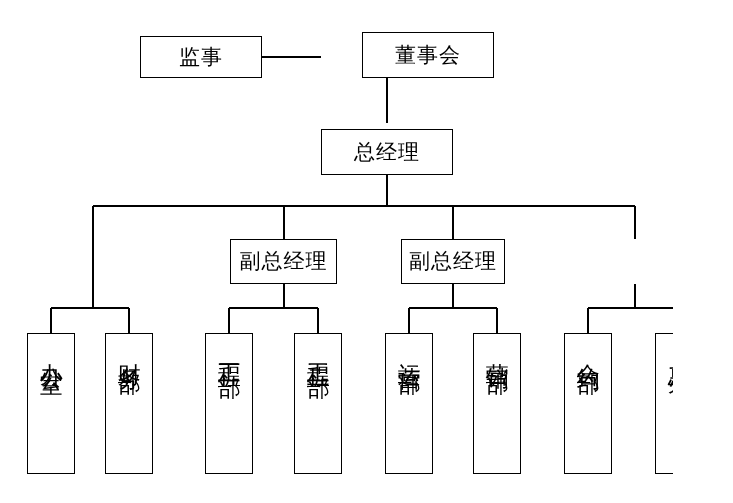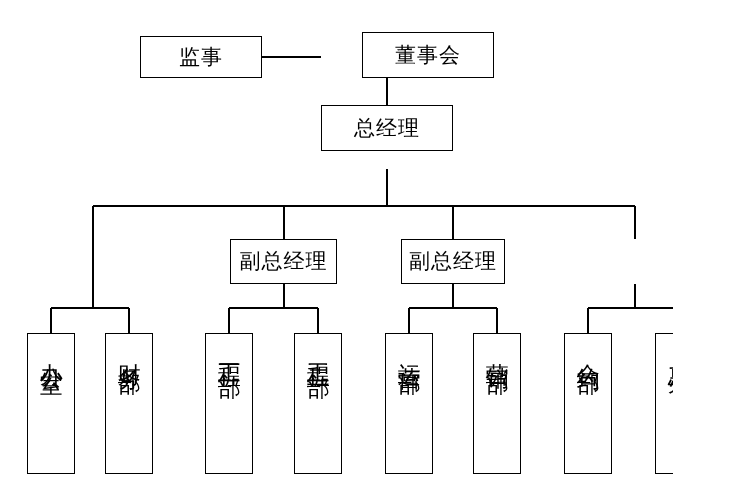--- a/index.html
+++ b/index.html
@@ -100,21 +100,21 @@
   </svg>
 
   <div class="node h" style="left:140px; top:36px; width:122px; height:42px;">
     <span class="hlabel">监事</span>
   </div>
 
   <div class="node h" style="left:321px; top:32px; width:132px; height:46px;margin-left:41px;">
     <span class="hlabel">董事会</span>
   </div>
 
-  <div class="node h" style="left:321px; top:105px; width:132px; height:46px;">
+  <div class="node h" style="left:321px; top:129px; width:132px; height:46px;">
     <span class="hlabel">总经理</span>
   </div>
 
   <div class="node h" style="left:230px; top:239px; width:107px; height:45px;">
     <span class="hlabel">副总经理</span>
   </div>
 
   <div class="node h" style="left:401px; top:239px; width:104px; height:45px;">
     <span class="hlabel">副总经理</span>
   </div>

